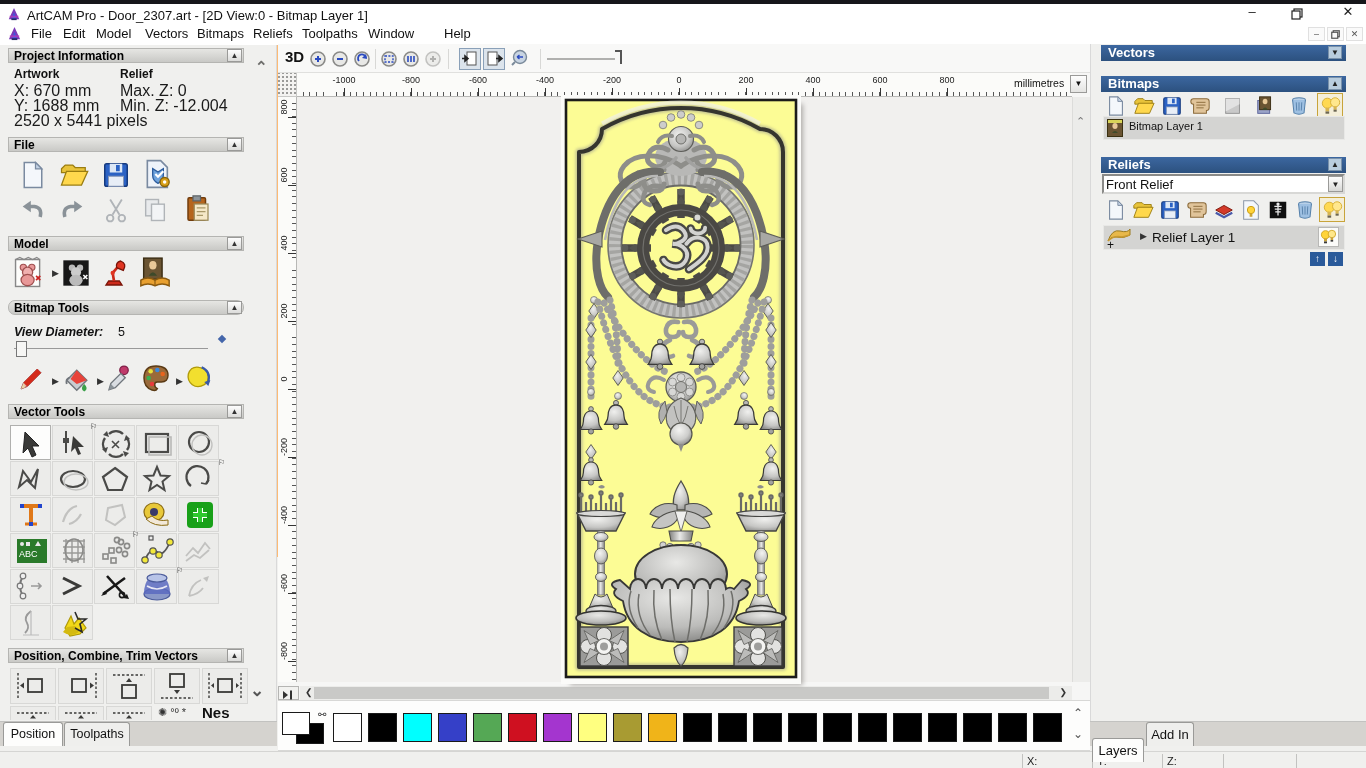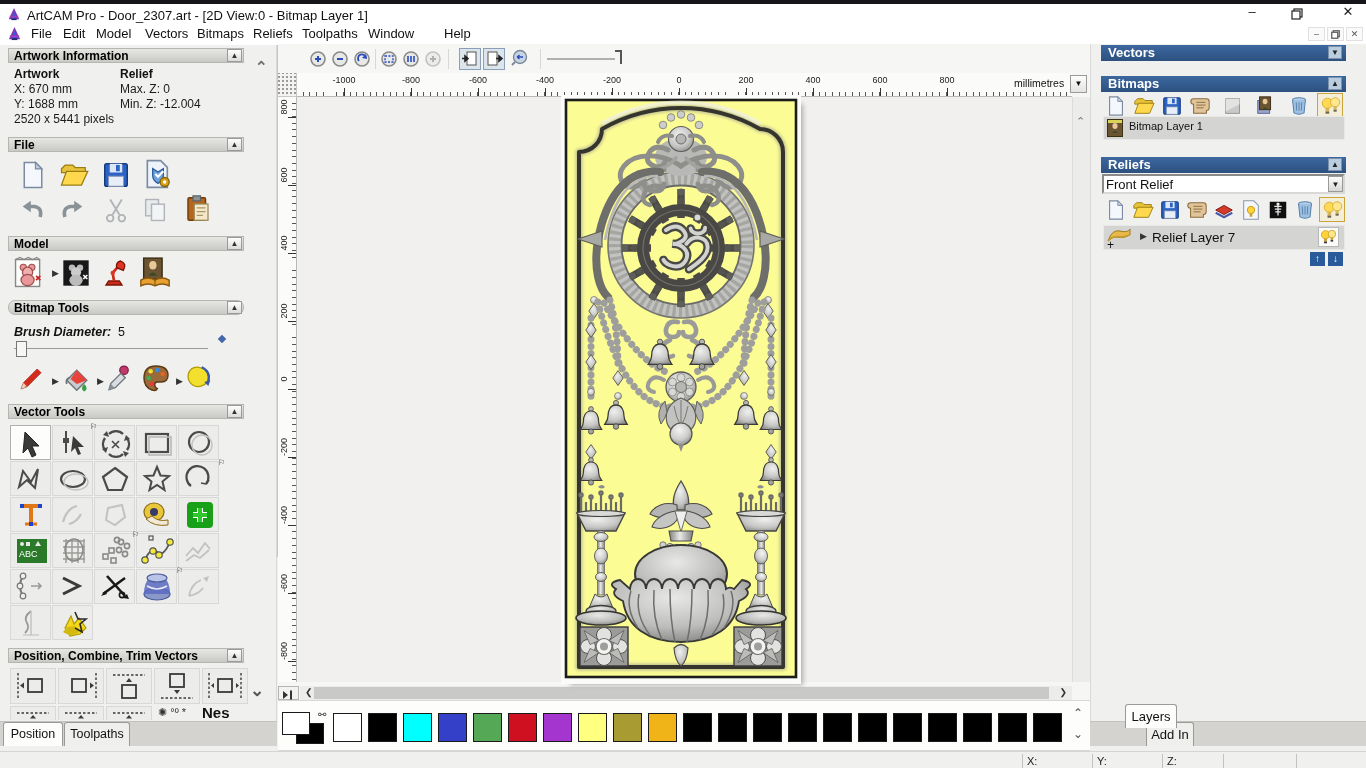--- a/index.html
+++ b/index.html
@@ -19,21 +19,21 @@
 .mdibtn { position:absolute; top:4px; width:17px; height:14px; border:1px solid #e0e0e0; background:#fafafa; color:#555; font-size:9px; text-align:center; line-height:12px; }
 
 
 #leftpanel { left:0; top:45px; width:277px; height:706px; background:#f0f0ee; border-right:1px solid #d9d9d9; }
 #centerpanel { left:278px; top:44px; width:812px; height:707px; background:#f6f6f5; }
 #rightpanel { left:1090px; top:44px; width:276px; height:707px; background:#f0f0ee; border-left:1px solid #d9d9d9; }
 
 
 .sechead { position:absolute; left:8px; width:236px; height:15px; background:linear-gradient(#e6e6e3,#c9c9c6); border:1px solid #b5b5b2; font-size:12px; font-weight:bold; color:#000; padding-left:5px; line-height:14px; }
 .secbtn { position:absolute; width:15px; height:13px; background:linear-gradient(#fdfdfd,#dcdcda); border:1px solid #9a9a98; text-align:center; line-height:11px; font-size:8px; color:#333; }
-.ltext { position:absolute; font-size:12px; color:#1a1a1a; }
+.ltext { position:absolute; font-size:16px; color:#1a1a1a; }
 .btext { position:absolute; font-size:12px; font-weight:bold; color:#111; }
 
 
 .bluehead { position:absolute; left:11px; width:245px; height:16px; background:linear-gradient(#3c67a0,#2c517f); color:#fff; font-weight:bold; font-size:13px; padding-left:7px; line-height:15px; }
 .bluebtn { position:absolute; width:14px; height:13px; background:#b9cdde; border:1px solid #7a92ab; text-align:center; font-size:8px; line-height:12px; color:#222; }
 
 
 .tab { position:absolute; height:24px; background:#efefed; border:1px solid #9a9a98; border-bottom:none; border-radius:3px 3px 0 0; font-size:13px; color:#111; text-align:center; padding-top:4px; }
 .tab.active { background:#fdfdfc; z-index:3; }
 #statusbar { left:0; top:751px; width:1366px; height:17px; background:#f0f0ee; border-top:1px solid #d5d5d3; }
@@ -262,21 +262,21 @@
           <rect x="10.5" y="16" width="3" height="3.4" fill="#caa43a"></rect>
         </g>
 <g id="ic-xray">
           <rect x="3" y="3" width="18" height="18" fill="#101010"></rect>
           <path d="M12,6 v12 M8,8 h8 M8.5,11 h7 M9,14 h6" stroke="#e8e8e8" stroke-width="1.4"></path>
           <circle cx="12" cy="5.5" r="1.8" fill="#e8e8e8"></circle>
         </g>
 </defs>
     </svg>
 <div class="abs" style="left:255px;top:58px;color:#6e6e6c;font-size:15px;font-weight:bold;">⌃</div>
-  <div class="sechead" style="top:48px;">Artwork Information</div>
+  <div class="sechead" style="top:48px;">Project Information</div>
   <div class="secbtn" style="left:227px;top:49px;">▲</div>
   <div class="sechead" style="top:137px;">File</div>
   <div class="secbtn" style="left:227px;top:138px;">▲</div>
   <div class="sechead" style="top:236px;">Model</div>
   <div class="secbtn" style="left:227px;top:237px;">▲</div>
   <div class="sechead" style="top:300px;border-radius:7px;">Bitmap Tools</div>
   <div class="secbtn" style="left:227px;top:301px;">▲</div>
   <div class="sechead" style="top:404px;">Vector Tools</div>
   <div class="secbtn" style="left:227px;top:405px;">▲</div>
   <div class="sechead" style="top:648px;">Position, Combine, Trim Vectors</div>
@@ -321,21 +321,21 @@
   <div class="abs" style="left:52px;top:268px;font-size:9px;color:#333;">▶</div>
   <svg class="abs" style="left:60px;top:257px;" width="32" height="32" viewBox="0 0 24 24">
       <use href="#ic-teddy2"></use>
     </svg>
   <svg class="abs" style="left:98px;top:256px;" width="32" height="34" viewBox="0 0 24 24">
       <use href="#ic-lamp"></use>
     </svg>
   <svg class="abs" style="left:138px;top:256px;" width="34" height="34" viewBox="0 0 24 24">
       <use href="#ic-monabook"></use>
     </svg>
-  <div class="abs" style="left:14px;top:325px;font-size:12.5px;font-weight:bold;font-style:italic;color:#111;">Brush Diameter:</div>
+  <div class="abs" style="left:14px;top:325px;font-size:12.5px;font-weight:bold;font-style:italic;color:#111;">View Diameter:</div>
   <div class="abs" style="left:118px;top:325px;font-size:12.5px;color:#111;">5</div>
   <div class="abs" style="left:14px;top:348px;width:194px;height:1px;background:#999;"></div>
   <div class="abs" style="left:16px;top:341px;width:11px;height:16px;background:#f6f6f4;border:1px solid #777;"></div>
   <div class="abs" style="left:219px;top:336px;width:6px;height:6px;background:#4466aa;transform:rotate(45deg);"></div>
   <svg class="abs" style="left:16px;top:364px;" width="30" height="30" viewBox="0 0 24 24">
       <use href="#ic-pencil"></use>
     </svg>
   <div class="abs" style="left:52px;top:376px;font-size:9px;color:#333;">▶</div>
   <svg class="abs" style="left:62px;top:364px;" width="32" height="30" viewBox="0 0 24 24">
       <use href="#ic-bucket"></use>
@@ -623,31 +623,34 @@
       <use href="#ic-bulbs"></use>
     </svg>
   <div class="abs" style="left:1319px;top:197px;width:26px;height:25px;border:1px solid #c8a43a;background:rgba(255,230,150,0.25);"></div>
   <div class="abs" style="left:1103px;top:225px;width:242px;height:25px;background:#d4d4d2;border:1px solid #e8e8e6;"></div>
   <div class="abs" style="left:1106px;top:227px;"><svg width="26" height="18" viewBox="0 0 26 18">
         <path d="M2,14 Q6,2 14,4 Q22,6 24,2 L24,8 Q18,12 10,10 Q5,9 2,14 Z" fill="#e8b84a" stroke="#9a7a20" stroke-width="1"></path>
         <path d="M2,14 Q8,8 16,10 L24,8" fill="none" stroke="#c89a30" stroke-width="1.4"></path>
       </svg></div>
   <div class="abs" style="left:1107px;top:238px;font-size:12px;color:#111;">+</div>
   <div class="abs" style="left:1140px;top:231px;font-size:9px;color:#333;">▶</div>
-  <div class="abs" style="left:1152px;top:230px;font-size:13.5px;color:#111;">Relief Layer 7</div>
+  <div class="abs" style="left:1152px;top:230px;font-size:13.5px;color:#111;">Relief Layer 1</div>
   <div class="abs" style="left:1318px;top:227px;width:21px;height:20px;background:#fbfbf9;border:1px solid #b8b8b6;"><svg width="19" height="18" viewBox="0 0 24 24">
         <use href="#ic-bulbs"></use>
       </svg></div>
   <div class="abs" style="left:1310px;top:252px;width:15px;height:14px;background:#2a5a9a;color:#fff;font-size:10px;text-align:center;line-height:13px;">↑</div>
   <div class="abs" style="left:1328px;top:252px;width:15px;height:14px;background:#2a5a9a;color:#fff;font-size:10px;text-align:center;line-height:13px;">↓</div>
   <div class="abs" style="left:1090px;top:721px;width:276px;height:26px;background:#d5d3cf;border-top:1px solid #c2c2c0;"></div>
-  <div class="tab active" style="left:1092px;top:704px;width:52px;margin-left:33px;">Layers</div>
+  <div class="tab active" style="left:1092px;top:738px;width:52px;">Layers</div>
   <div class="tab" style="left:1146px;top:722px;width:48px;">Add In</div>
   <div class="abs" style="left:1090px;top:746px;width:276px;height:5px;background:#f0f0ee;"></div>
 
+  <div class="abs" id="toolbar2d">
+    <div class="abs" style="left:7px;top:4px;font-size:15px;font-weight:bold;color:#111;">3D</div>
+  </div>
     <svg class="abs" style="left:309px;top:50px;" width="19" height="19" viewBox="0 0 19 19">
       <circle cx="9" cy="9" r="7" fill="#e8e8e6" stroke="#8a8a88" stroke-width="1.6"></circle>
       <path d="M6,9 h6 M9,6 v6" stroke="#2a4ac0" stroke-width="2"></path>
     </svg>
     <svg class="abs" style="left:331px;top:50px;" width="19" height="19" viewBox="0 0 19 19">
       <circle cx="9" cy="9" r="7" fill="#e8e8e6" stroke="#8a8a88" stroke-width="1.6"></circle>
       <path d="M6,9 h6" stroke="#2a4ac0" stroke-width="2"></path>
     </svg>
     <svg class="abs" style="left:353px;top:50px;" width="19" height="19" viewBox="0 0 19 19">
       <circle cx="9" cy="9" r="7" fill="#e8e8e6" stroke="#8a8a88" stroke-width="1.6"></circle>

